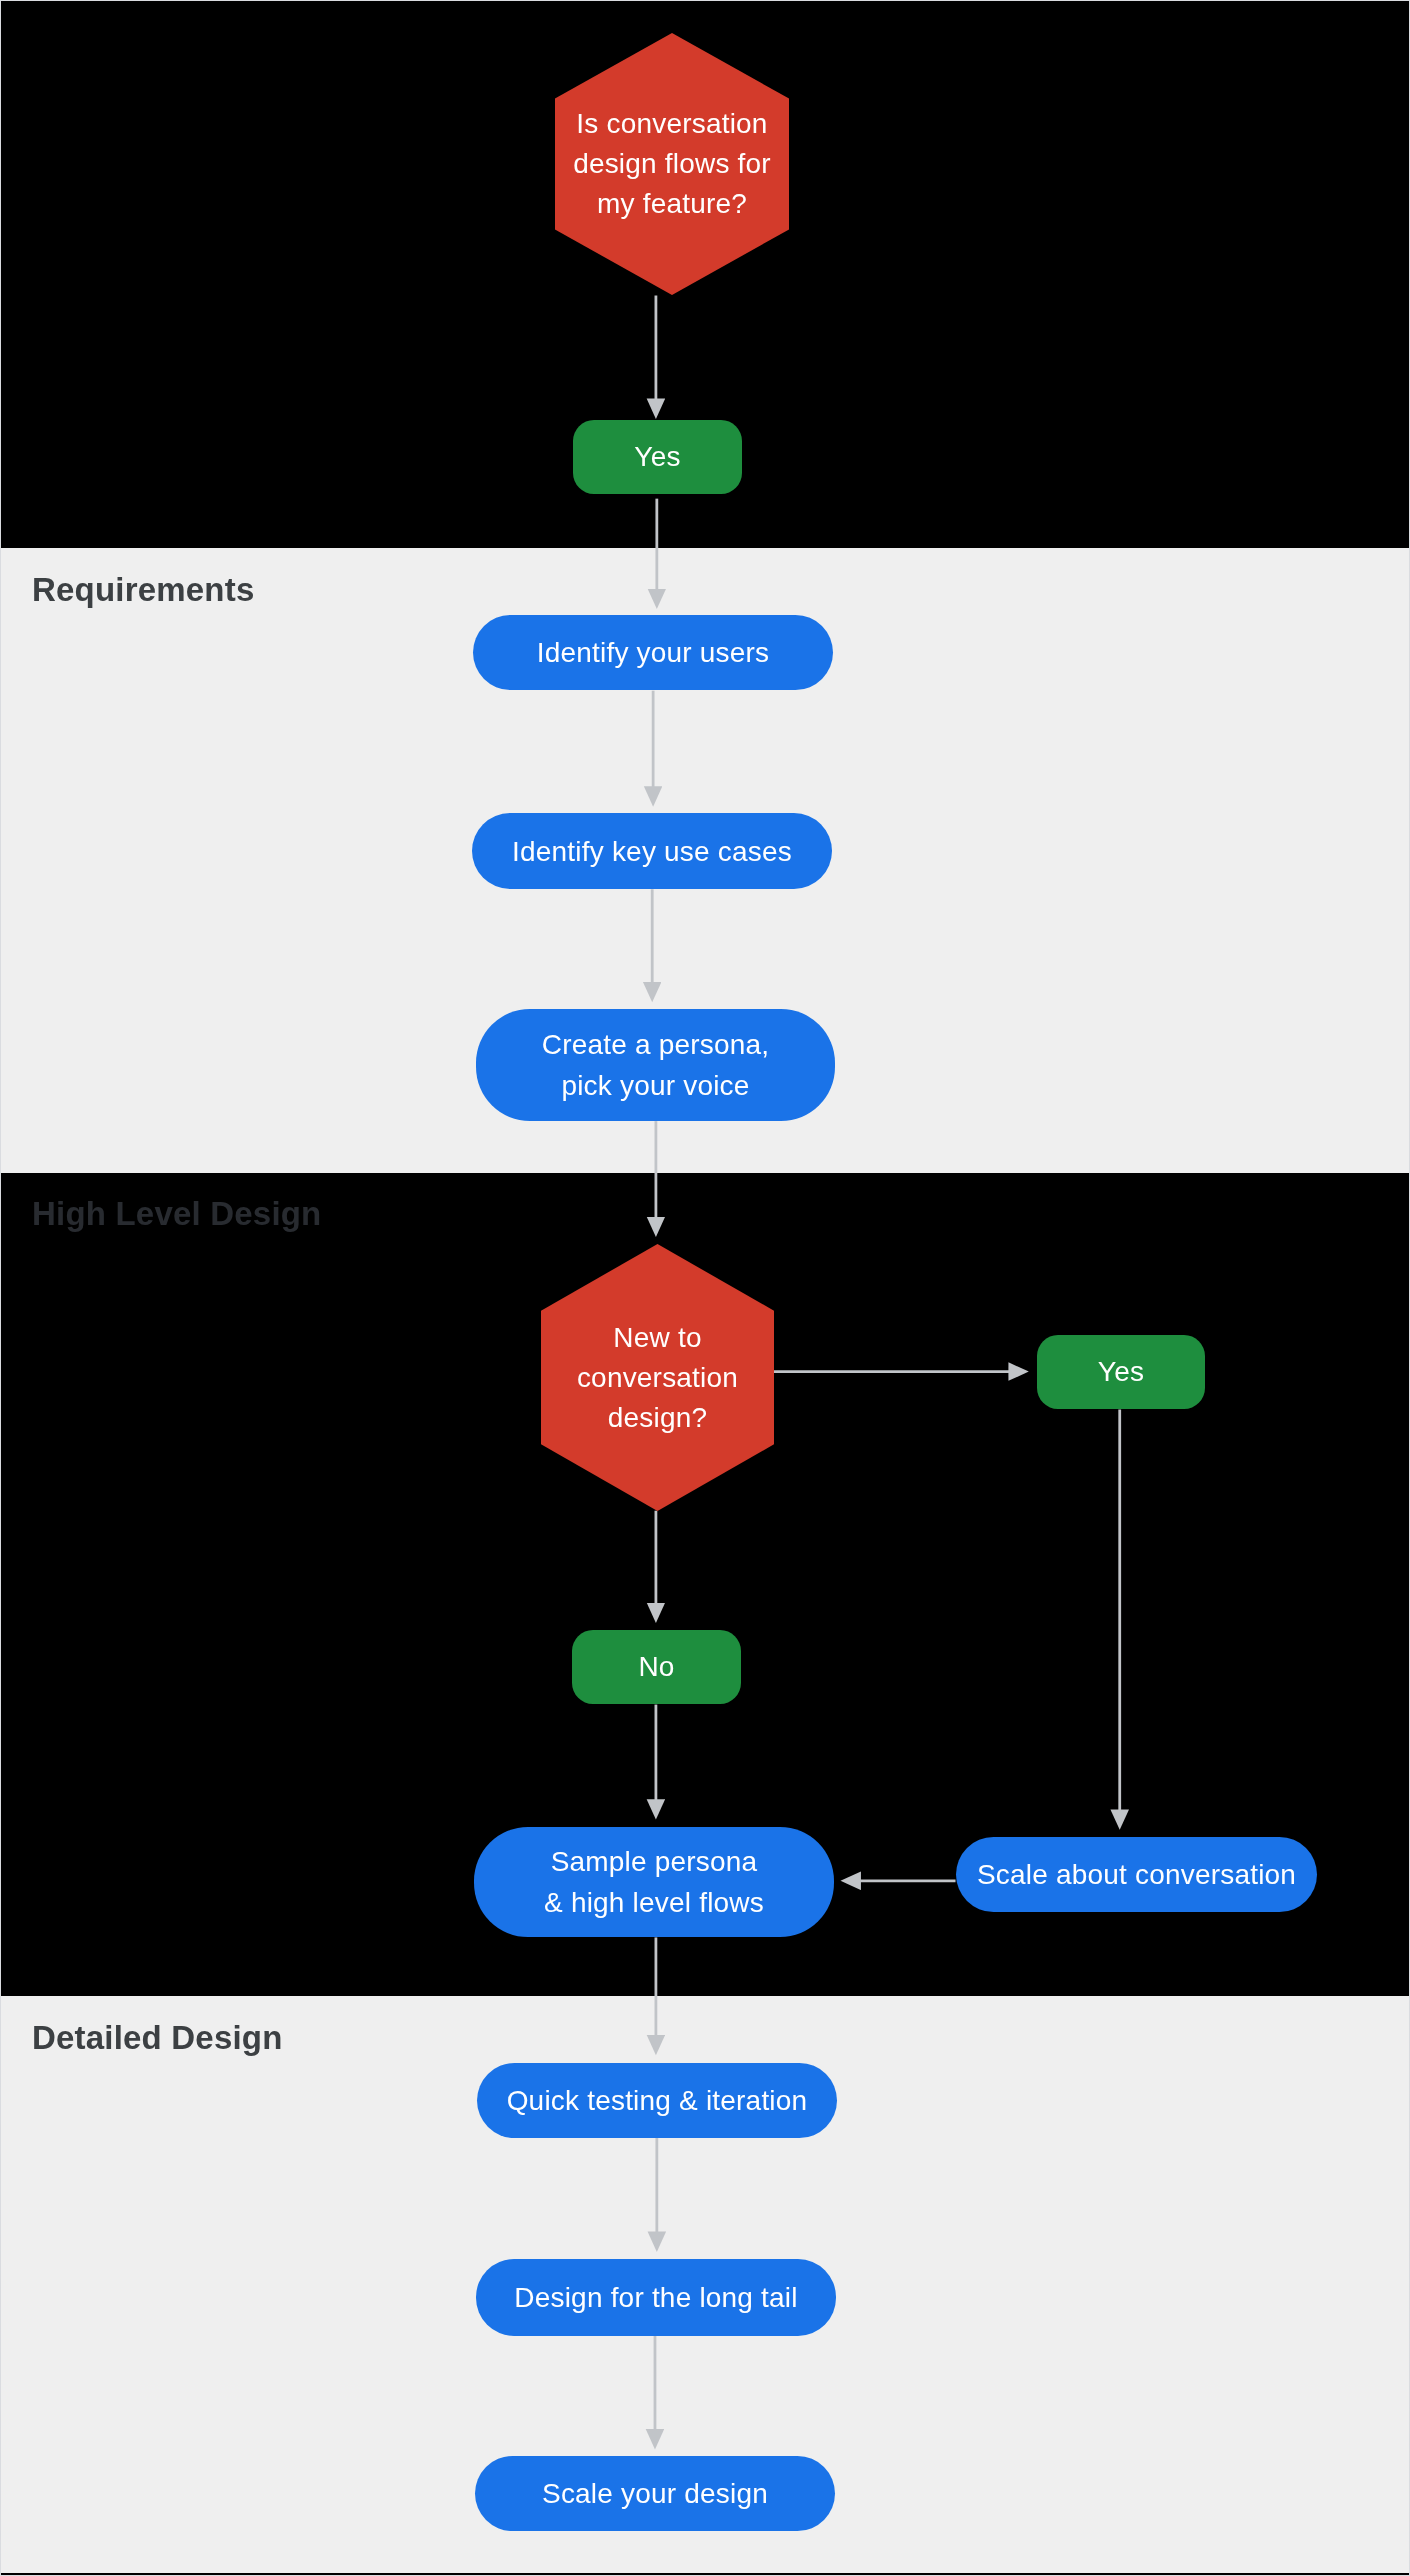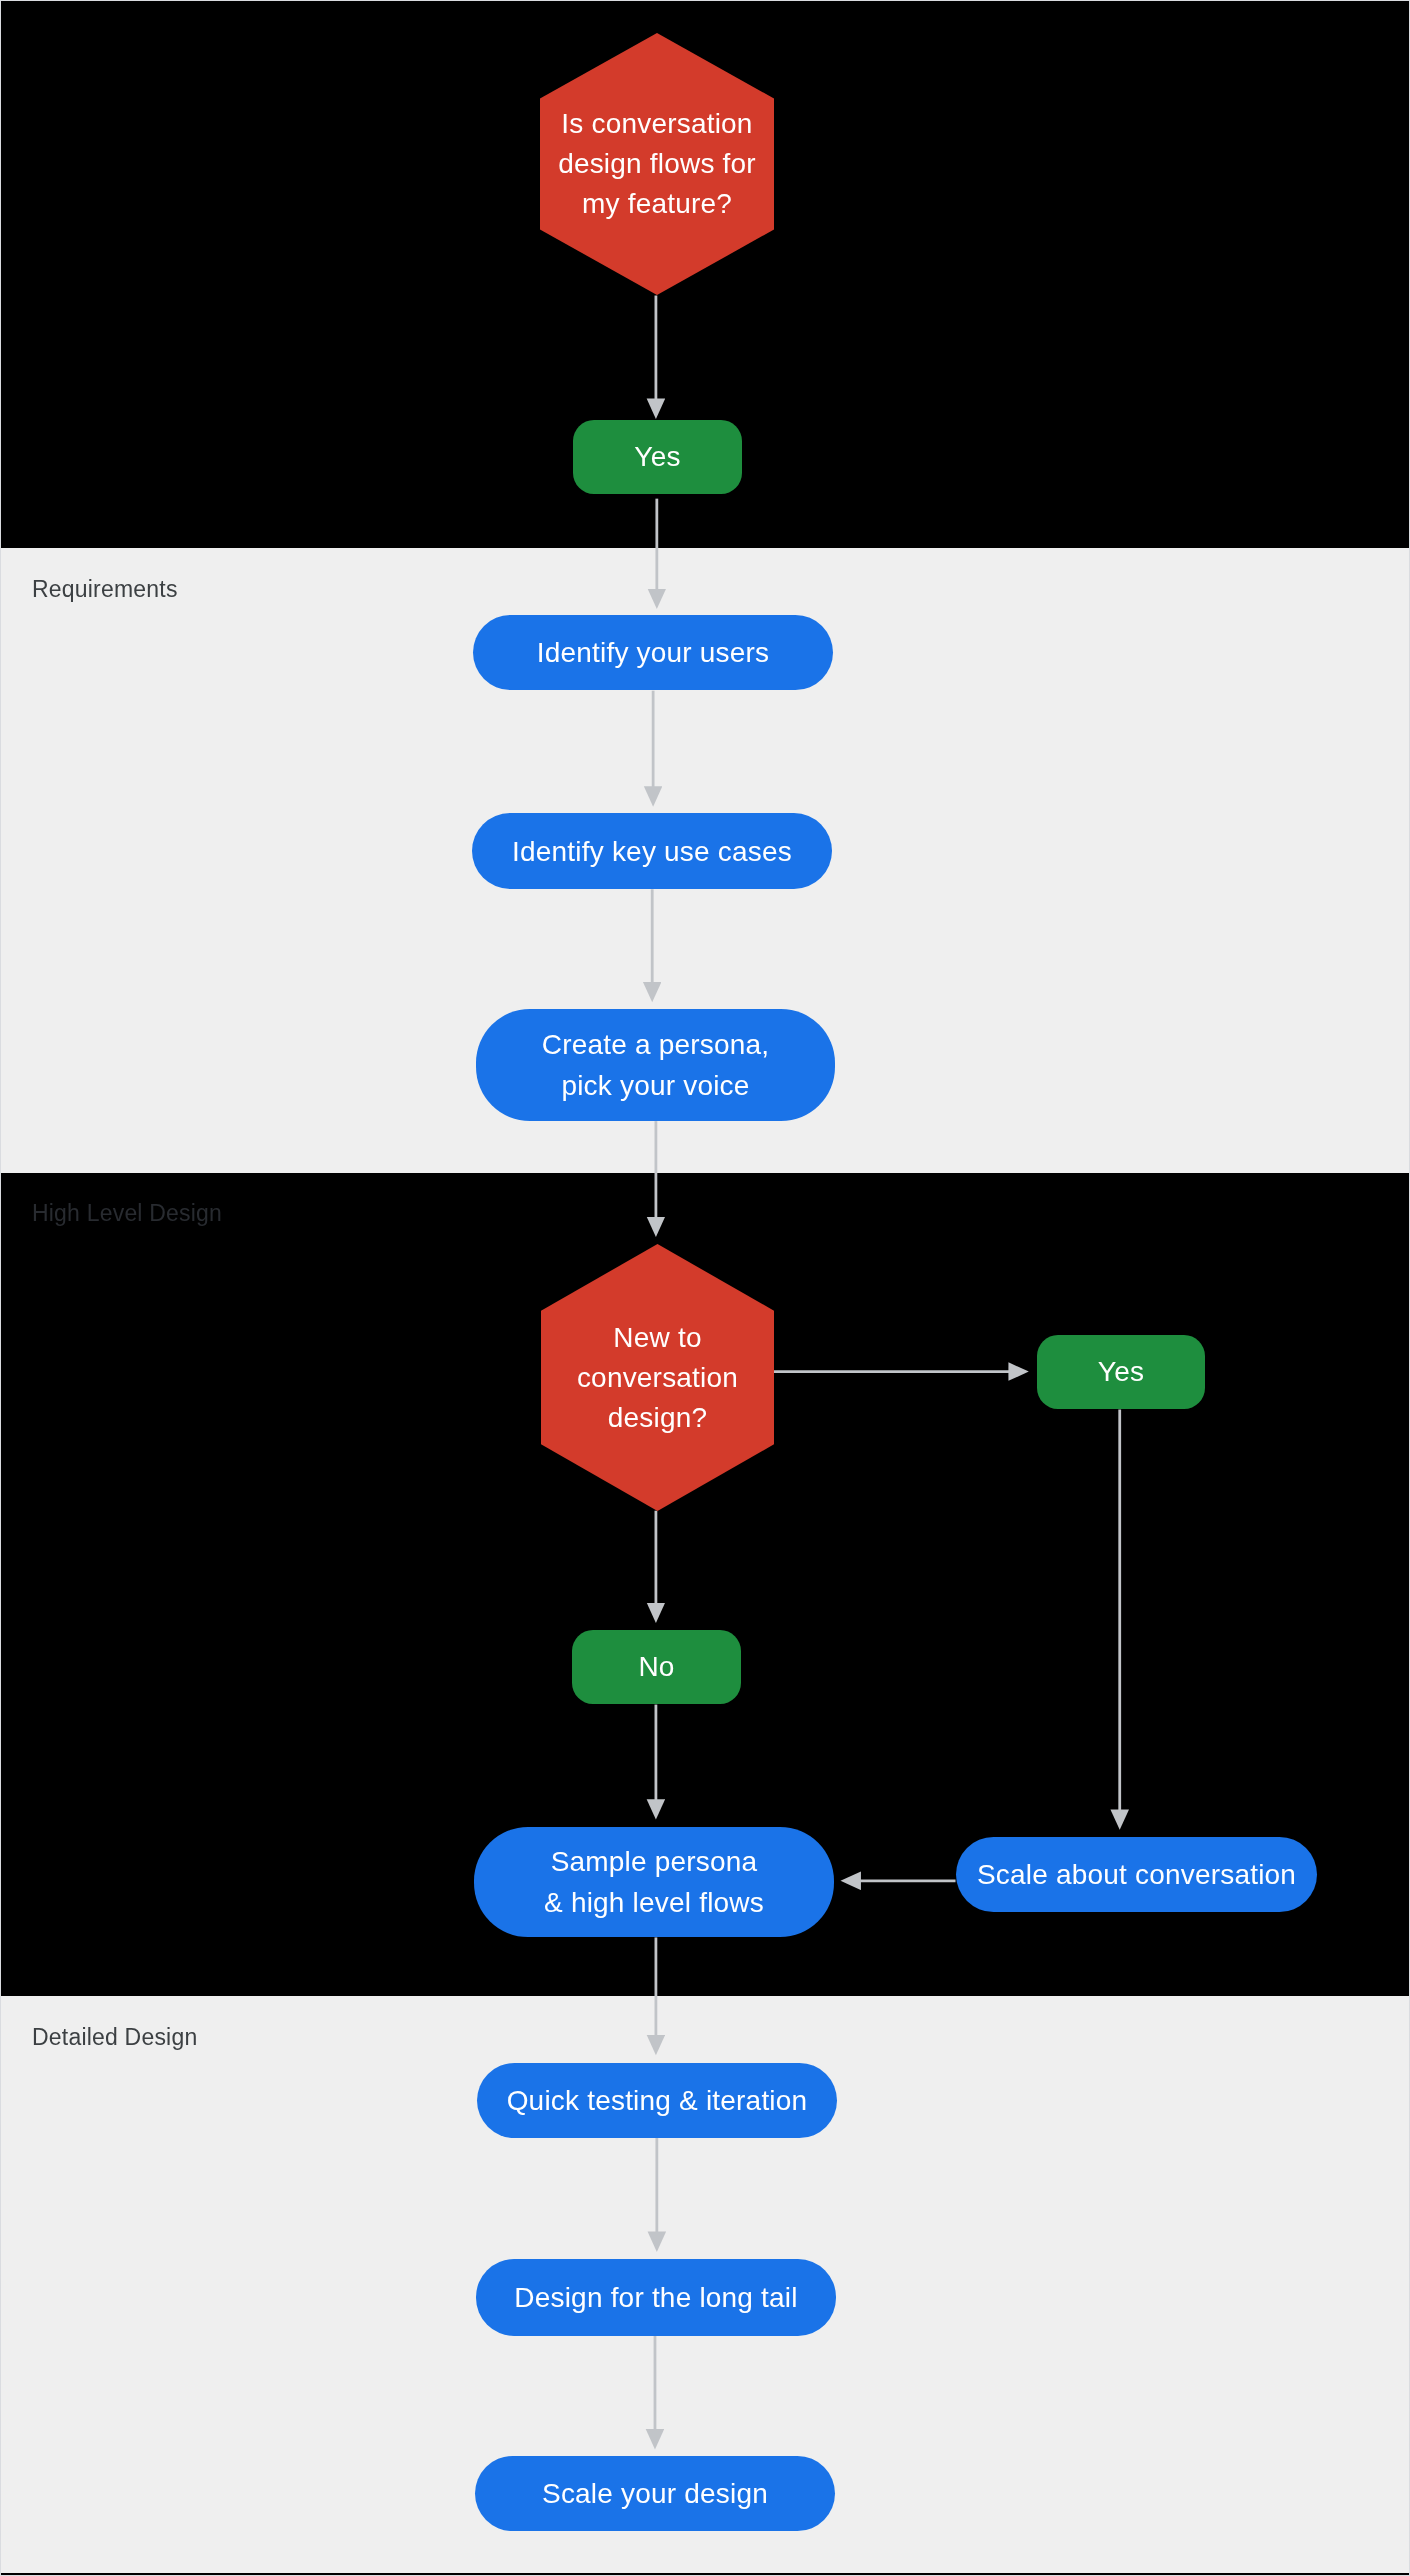--- a/index.html
+++ b/index.html
@@ -11,22 +11,22 @@
   }
   .band { position:absolute; left:0; width:100%; }
   .band.dark  { background:var(--band_dark); }
   .band.light { background:var(--band_light); }
   .band-1 { top:0;      height:547px; }
   .band-2 { top:547px;  height:625px; }
   .band-3 { top:1172px; height:823px; }
   .band-4 { top:1995px; height:577px; }
 
   .section-label {
-    position:absolute; font-size:23px; line-height:41px;
-    color:#3C4043; letter-spacing:0.2px; white-space:nowrap;
+    position:absolute; font-size:33px; line-height:41px;
+    color:#3C4043; letter-spacing:0.2px; white-space:nowrap;font-weight:bold;
   }
   .label-requirements { left:31px; top:568px; }
   .label-hld          { left:31px; top:1192px; color:#282B30; }
   .label-detailed     { left:31px; top:2016px; }
 
   .arrow-layer { position:absolute; left:0; top:0; width:1410px; height:2576px; }
   .arrow { stroke:var(--arrow); stroke-width:3; fill:none; }
   .ah-tip { fill:var(--arrow); }
 
   .node {
@@ -37,21 +37,21 @@
   }
   .hex {
     background:var(--red);
     clip-path:polygon(50% 0%, 100% 25%, 100% 75%, 50% 100%, 0% 75%, 0% 25%);
     line-height:40px;
   }
   .answer { background:var(--green); border-radius:21px; }
   .pill   { background:var(--blue); border-radius:38px; line-height:41px;justify-content:center; }
   .pill.two-line { border-radius:54px; }
 
-  .hex1         { left:539px;  top:32px;   width:234px; height:262px; }
+  .hex1         { left:554px;  top:32px;   width:234px; height:262px; }
   .yes1         { left:572px;  top:419px;  width:169px; height:74px; }
   .pill-users   { left:472px;  top:614px;  width:360px; height:75px; }
   .pill-cases   { left:471px;  top:812px;  width:360px; height:76px; }
   .pill-persona { left:475px;  top:1008px; width:359px; height:112px; }
   .hex2         { left:540px;  top:1243px; width:233px; height:267px; }
   .yes2         { left:1036px; top:1334px; width:168px; height:74px; }
   .no1          { left:571px;  top:1629px; width:169px; height:74px; }
   .pill-sample  { left:473px;  top:1826px; width:360px; height:110px; }
   .pill-learn   { left:955px; top:1836px; width:361px; height:75px; }
   .pill-quick   { left:476px;  top:2062px; width:360px; height:75px; }

